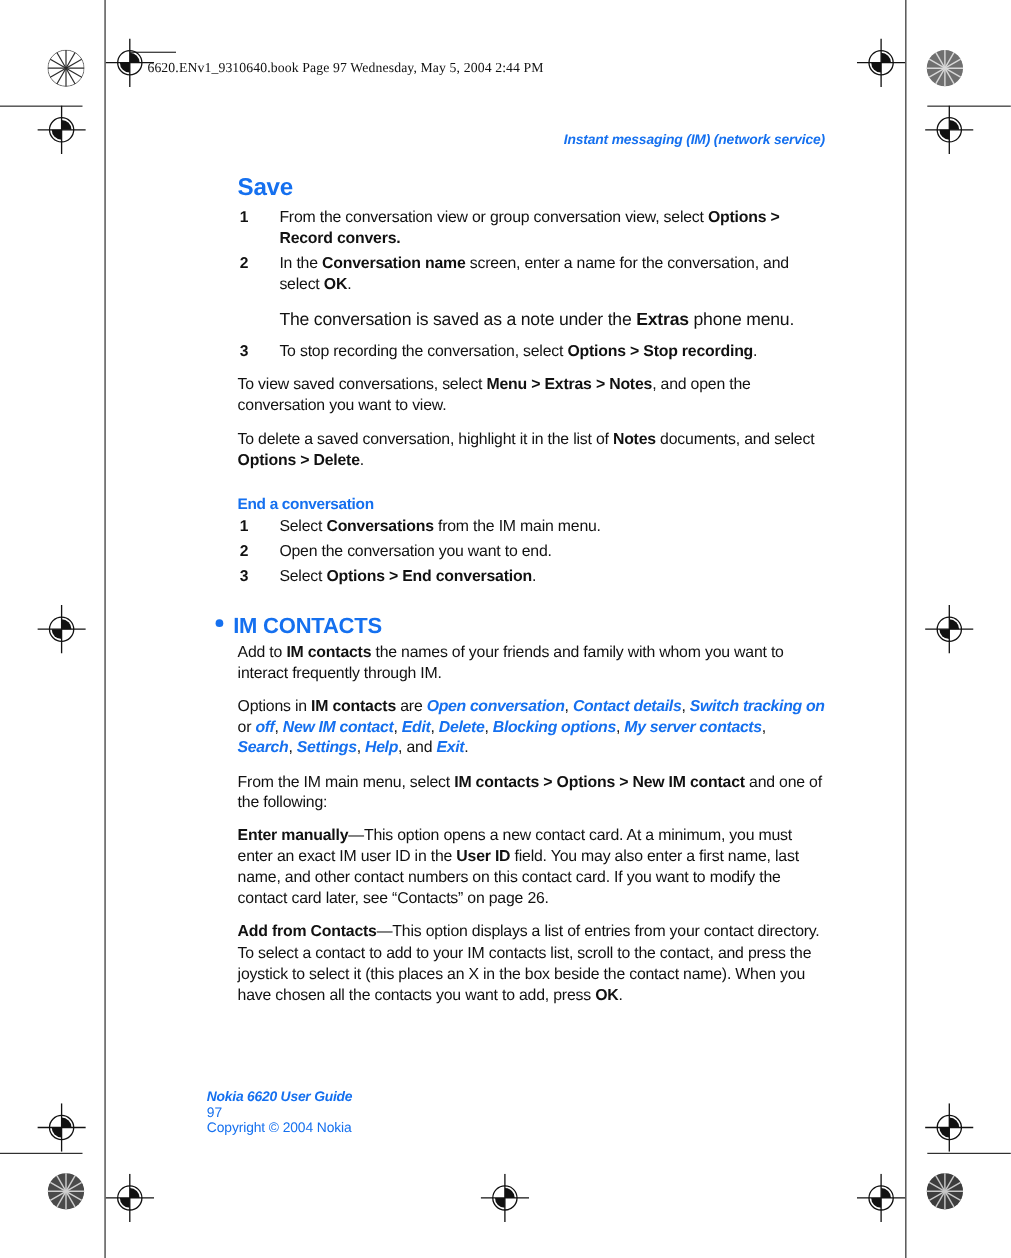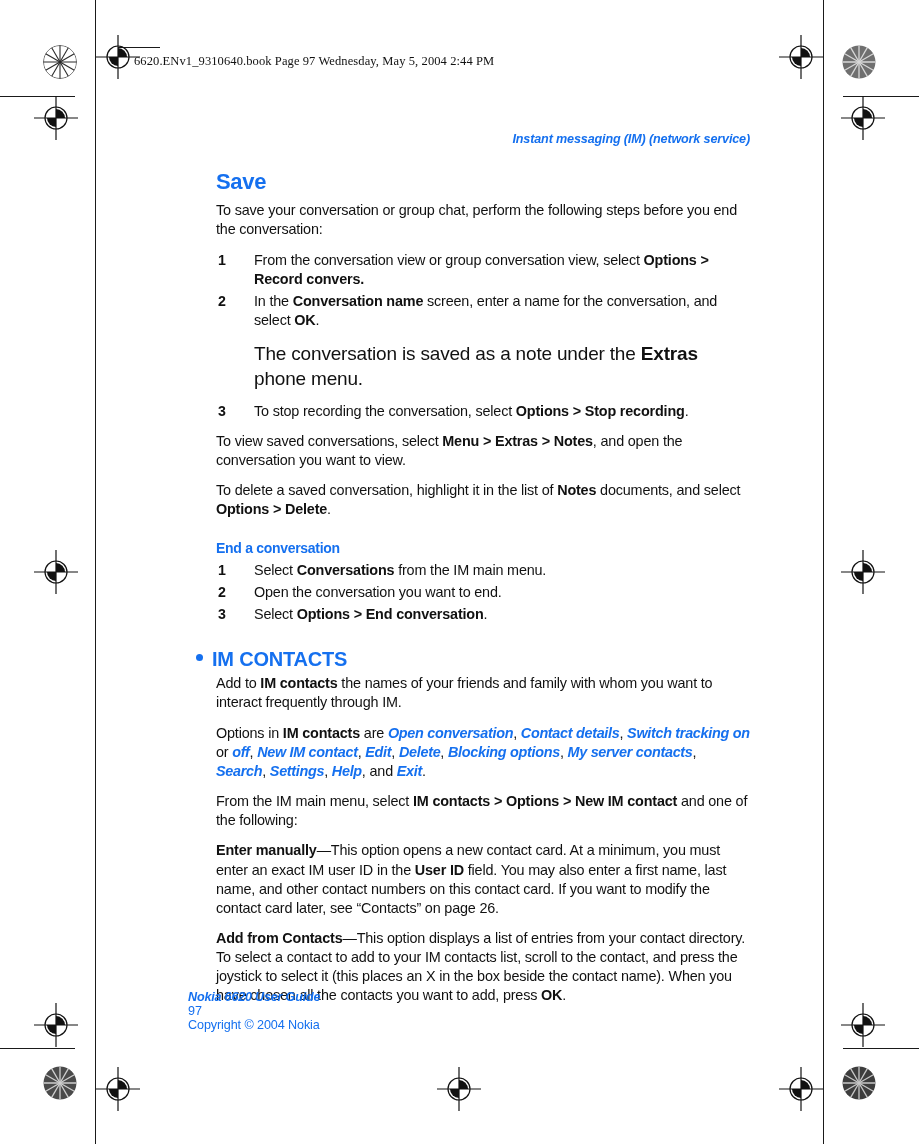--- a/index.html
+++ b/index.html
@@ -48,21 +48,21 @@
     font-size: 12.5px;
     color: #111111;
     white-space: nowrap;
     letter-spacing: 0.1px;
   }
 
   
   .page {
     position: absolute;
     left: 216px;
-    top: 132px;
+    top: 120px;
     width: 534px;
   }
 
   .running-head {
     text-align: right;
     color: #1570ef;
     font-style: italic;
     font-weight: bold;
     font-size: 12.6px;
     letter-spacing: -0.15px;
@@ -131,21 +131,21 @@
   }
   ol.steps li .num {
     position: absolute;
     left: 2px;
     top: 0;
     font-weight: bold;
     font-size: 14.2px;
   }
   .substep {
     padding-left: 38px;
-    font-size: 19px;
+    font-size: 16px;
     line-height: 1.33;
     letter-spacing: -0.18px;
     margin: 9px 0 10px 0;
     color: #111111;
   }
 
   b, strong { font-weight: bold; }
   .opt {
     color: #1570ef;
     font-style: italic;
@@ -378,21 +378,20 @@
 </div>
 
 <div class="bookline">6620.ENv1_9310640.book  Page 97  Wednesday, May 5, 2004  2:44 PM</div>
 
 <div class="page">
 
   <div class="running-head">Instant messaging (IM) (network service)</div>
 
   <h1 class="h-main">Save</h1>
 
-  <p class="body">To save your conversation or group chat, perform the following steps before you end the conversation:</p>
 
   <ol class="steps">
     <li>
       <span class="num">1</span>
       <span><span>From the conversation view or group conversation view, select </span><b>Options &gt; Record convers.</b></span>
     </li>
     <li>
       <span class="num">2</span>
       <span><span>In the </span><b>Conversation name</b><span> screen, enter a name for the conversation, and select </span><b>OK</b><span>.</span></span>
     </li>

